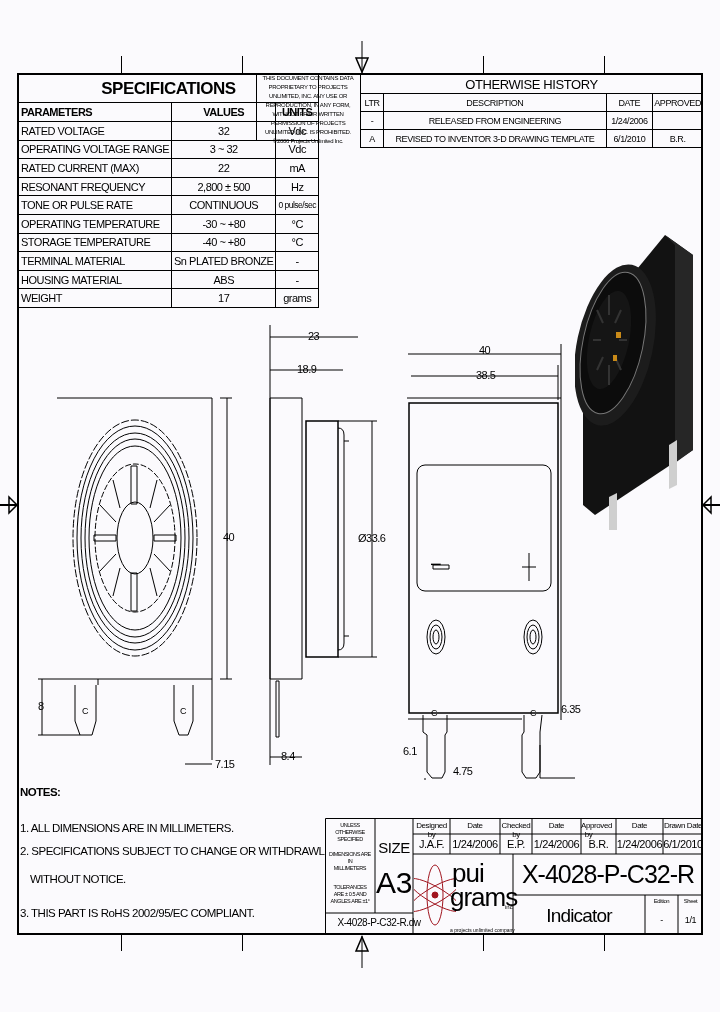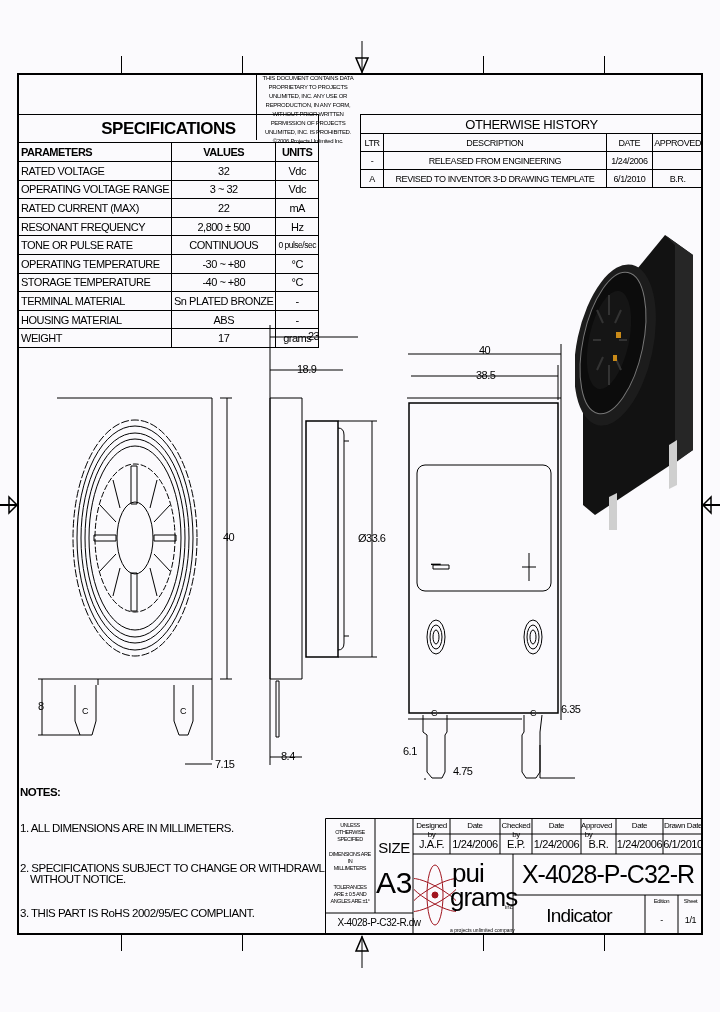--- a/index.html
+++ b/index.html
@@ -1,21 +1,21 @@
 <!DOCTYPE html>
 <html><head>
 <meta charset="utf-8">
 <style>
   html, body { margin:0; padding:0; }
   body { width:720px; height:1012px; background:#fbfafd; position:relative; overflow:hidden;
          font-family:"Liberation Sans", sans-serif; color:#000; }
   .abs { position:absolute; }
   .frame { position:absolute; left:17px; top:73px; width:686px; height:862px; border:2px solid #000; box-sizing:border-box; }
   .tick { position:absolute; background:#000; }
-  table { border-collapse:collapse;margin-top:40px; }
+  table { border-collapse:collapse; }
   .spec { position:absolute; left:18px; top:74px; width:239px; }
   .spec td { border:1px solid #000; font-size:11px; height:17.6px; padding:0 2px; white-space:nowrap; letter-spacing:-0.5px; }
   .spec .title td { font-size:17px; font-weight:bold; text-align:center; height:27px; letter-spacing:-0.5px; }
   .spec .hdr td { font-size:11px; font-weight:bold; height:18px; }
   .spec td.c { text-align:center; }
   .prop { position:absolute; left:258px; top:74px; width:100px; font-size:6px; line-height:9px; text-align:center; letter-spacing:-0.3px; }
   .rev { position:absolute; left:360px; top:74px; width:343px; }
   .rev td { border:1px solid #000; font-size:9px; height:15px; text-align:center; white-space:nowrap; letter-spacing:-0.4px; }
   .rev .title td { font-size:13px; height:16px; }
   .dim { position:absolute; font-size:11px; letter-spacing:-0.5px; }
@@ -259,21 +259,21 @@
 <div class="dim" style="left:430px;top:553px;font-size:20px">−</div>
 <div class="dim" style="left:561px;top:703px">6.35</div>
 <div class="dim" style="left:403px;top:745px">6.1</div>
 <div class="dim" style="left:453px;top:765px">4.75</div>
 <div class="dim" style="left:431px;top:708px;font-size:9px">C</div>
 <div class="dim" style="left:530px;top:708px;font-size:9px">C</div>
 
 <div class="notes">
   <div style="left:0;top:0;font-weight:bold">NOTES:</div>
   <div style="left:0;top:36px">1. ALL DIMENSIONS ARE IN MILLIMETERS.</div>
-  <div style="left:0;top:76px">2. SPECIFICATIONS SUBJECT TO CHANGE OR WITHDRAWL</div>
+  <div style="left:0;top:59px">2. SPECIFICATIONS SUBJECT TO CHANGE OR WITHDRAWL</div>
   <div style="left:10px;top:87px">WITHOUT NOTICE.</div>
   <div style="left:0;top:121px">3. THIS PART IS RoHS 2002/95/EC COMPLIANT.</div>
 </div>
 
 <div class="tb">
   <svg class="abs" style="left:0;top:0" width="378" height="117">
     <g stroke="#000" fill="none" stroke-width="1">
       <rect x="0.5" y="0.5" width="377" height="116"></rect>
       <line x1="50" y1="0" x2="50" y2="95"></line>
       <line x1="0" y1="95" x2="88" y2="95"></line>

